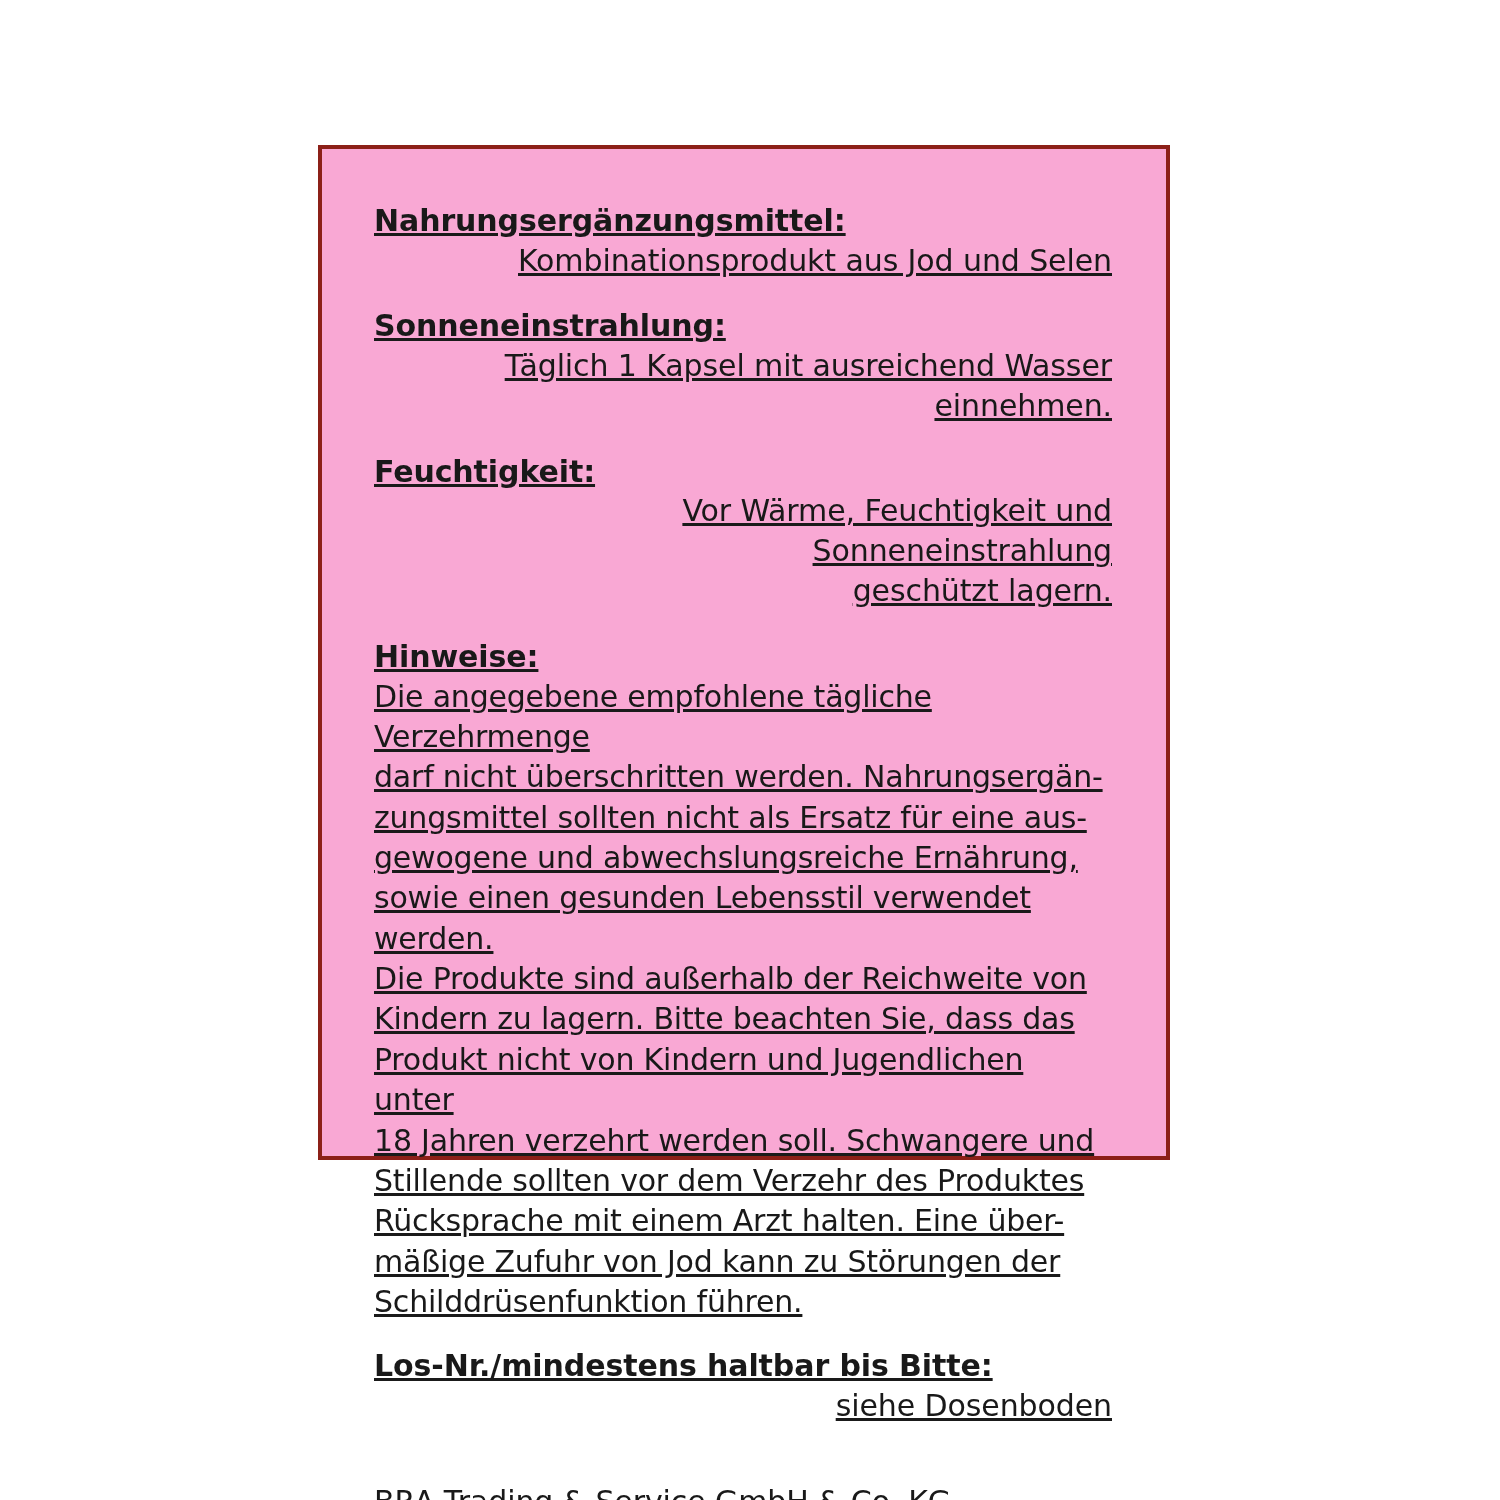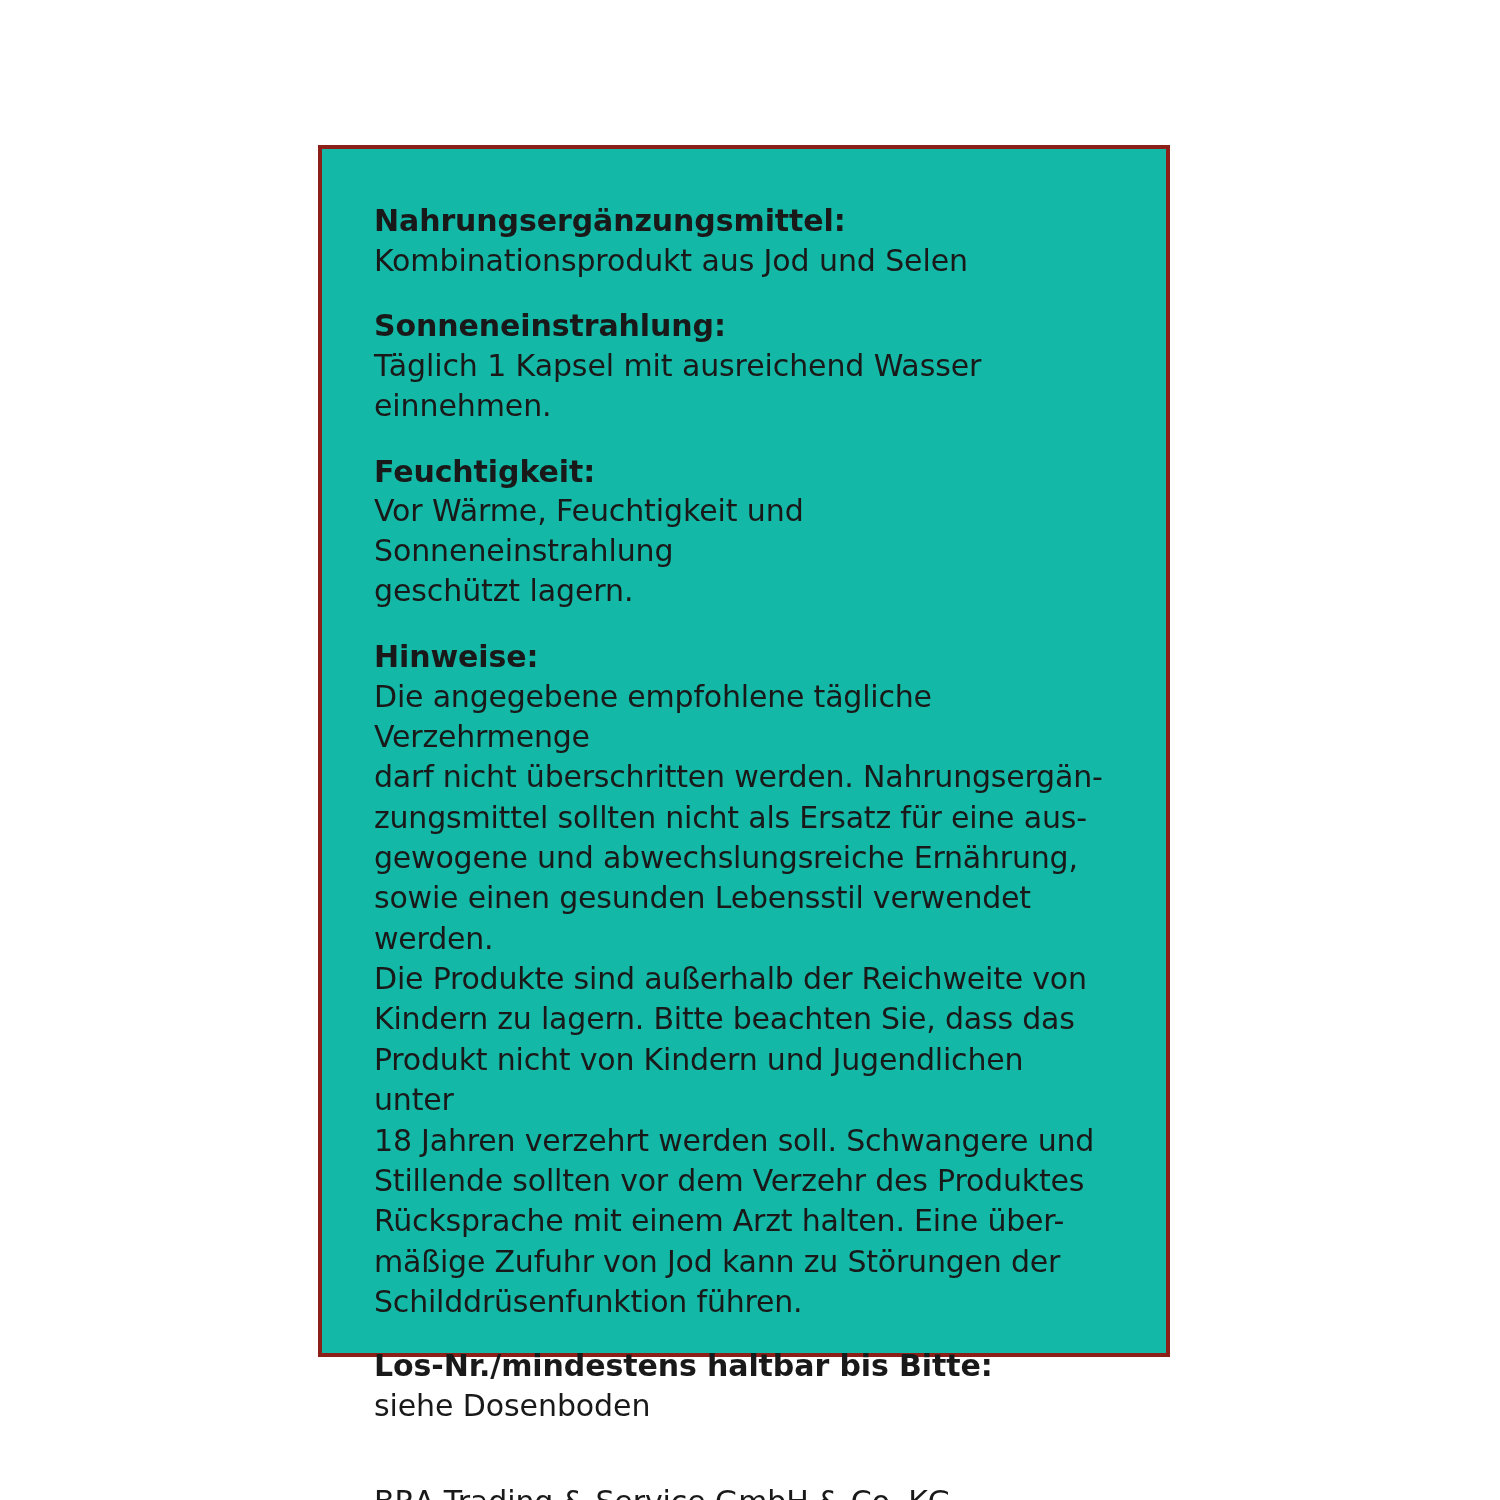--- a/index.html
+++ b/index.html
@@ -12,24 +12,25 @@
     height: 1500px;
     font-family: "DejaVu Sans", sans-serif;
     color: #1a1a1a;
   }
 
   #label-card {
     position: absolute;
     left: 318px;
     top: 145px;
     width: 852px;
-    height: 1212px;
+    height: 1015px;
     box-sizing: border-box;
     border: 4px solid #8c2018;
-    background: #14b8a6;
+    background: #f9a8d4;
+    text-decoration: underline;
   }
 
   .label-inner {
     padding: 52px 54px 0 52px;
   }
 
   .block {
     margin-bottom: 26px;
   }
 
@@ -41,20 +42,21 @@
     color: #191919;
   }
 
   .body-text {
     font-weight: 400;
     font-size: 30px;
     line-height: 1.33;
     letter-spacing: -0.1px;
     color: #191919;
     white-space: pre-line;
+    text-align: right;
   }
 
   .notes-body {
     font-weight: 400;
     font-size: 30px;
     line-height: 1.345;
     letter-spacing: -0.2px;
     color: #191919;
     white-space: pre-line;
   }

